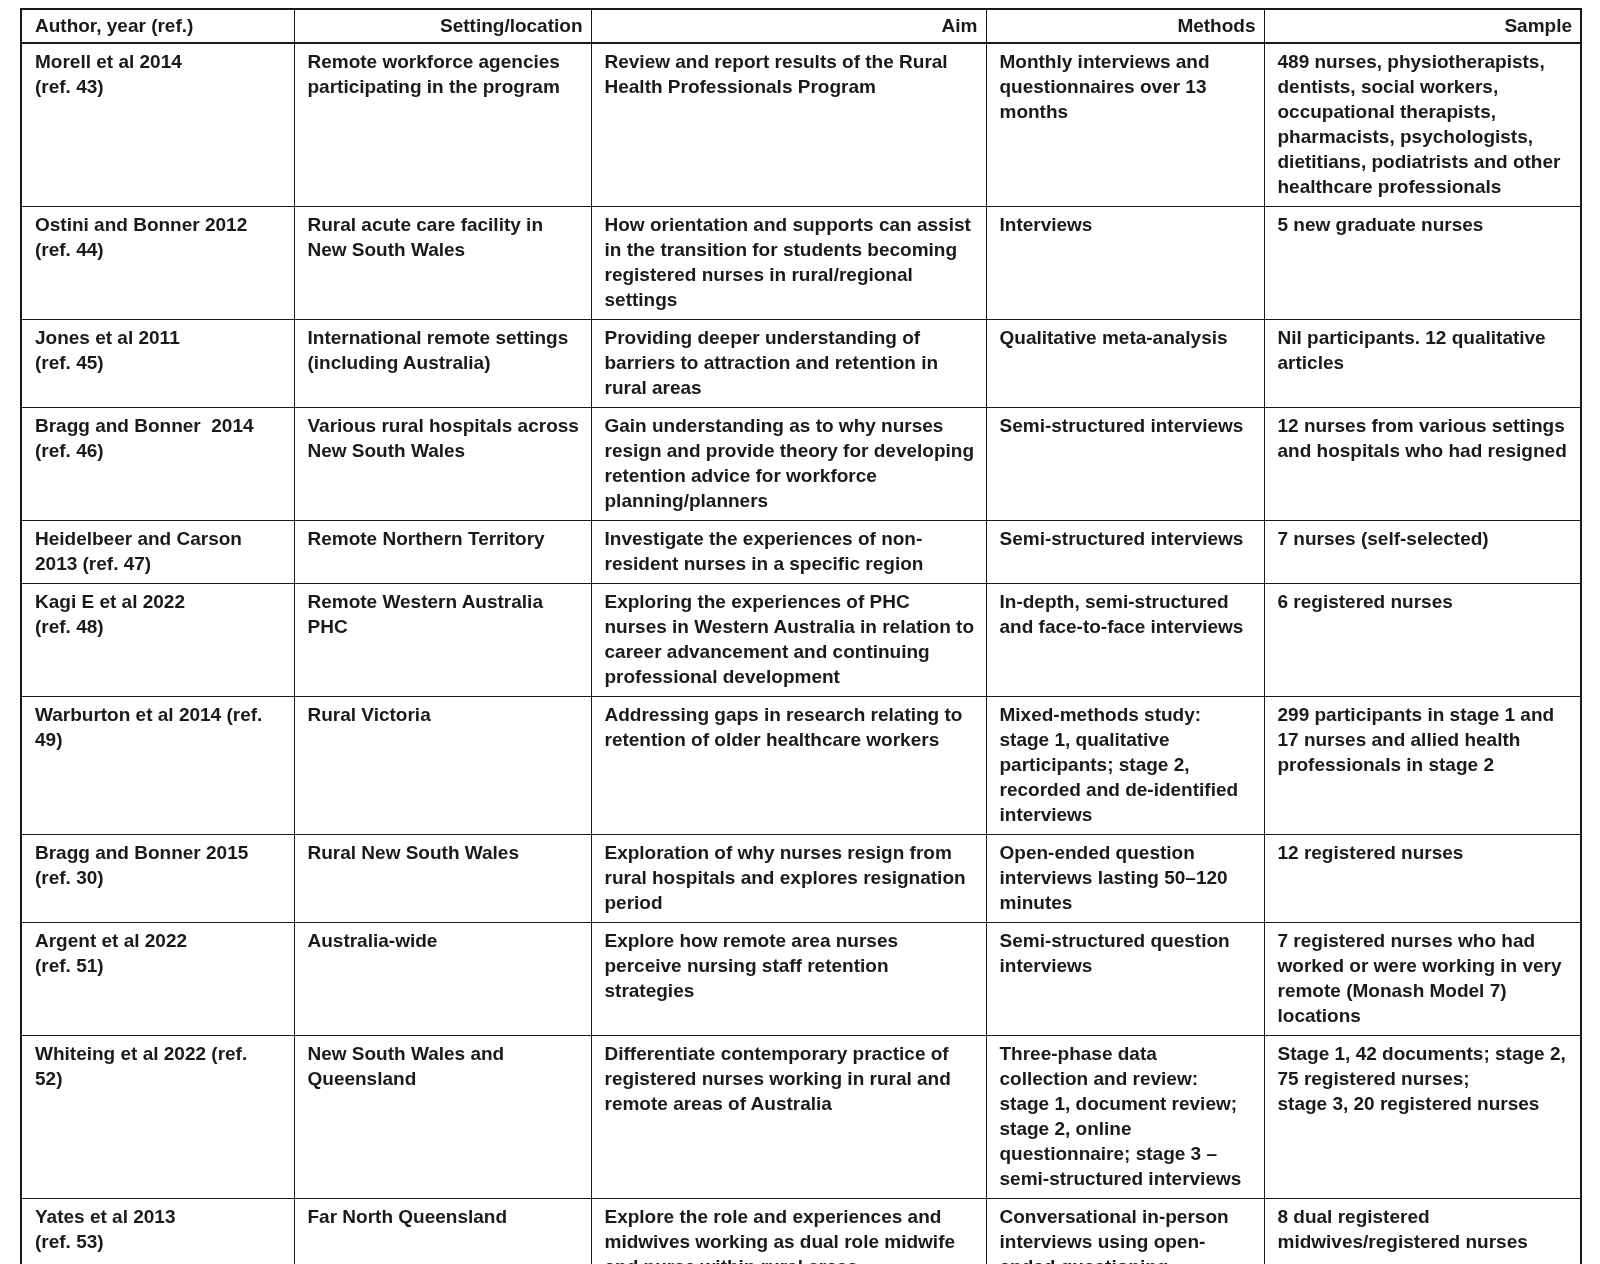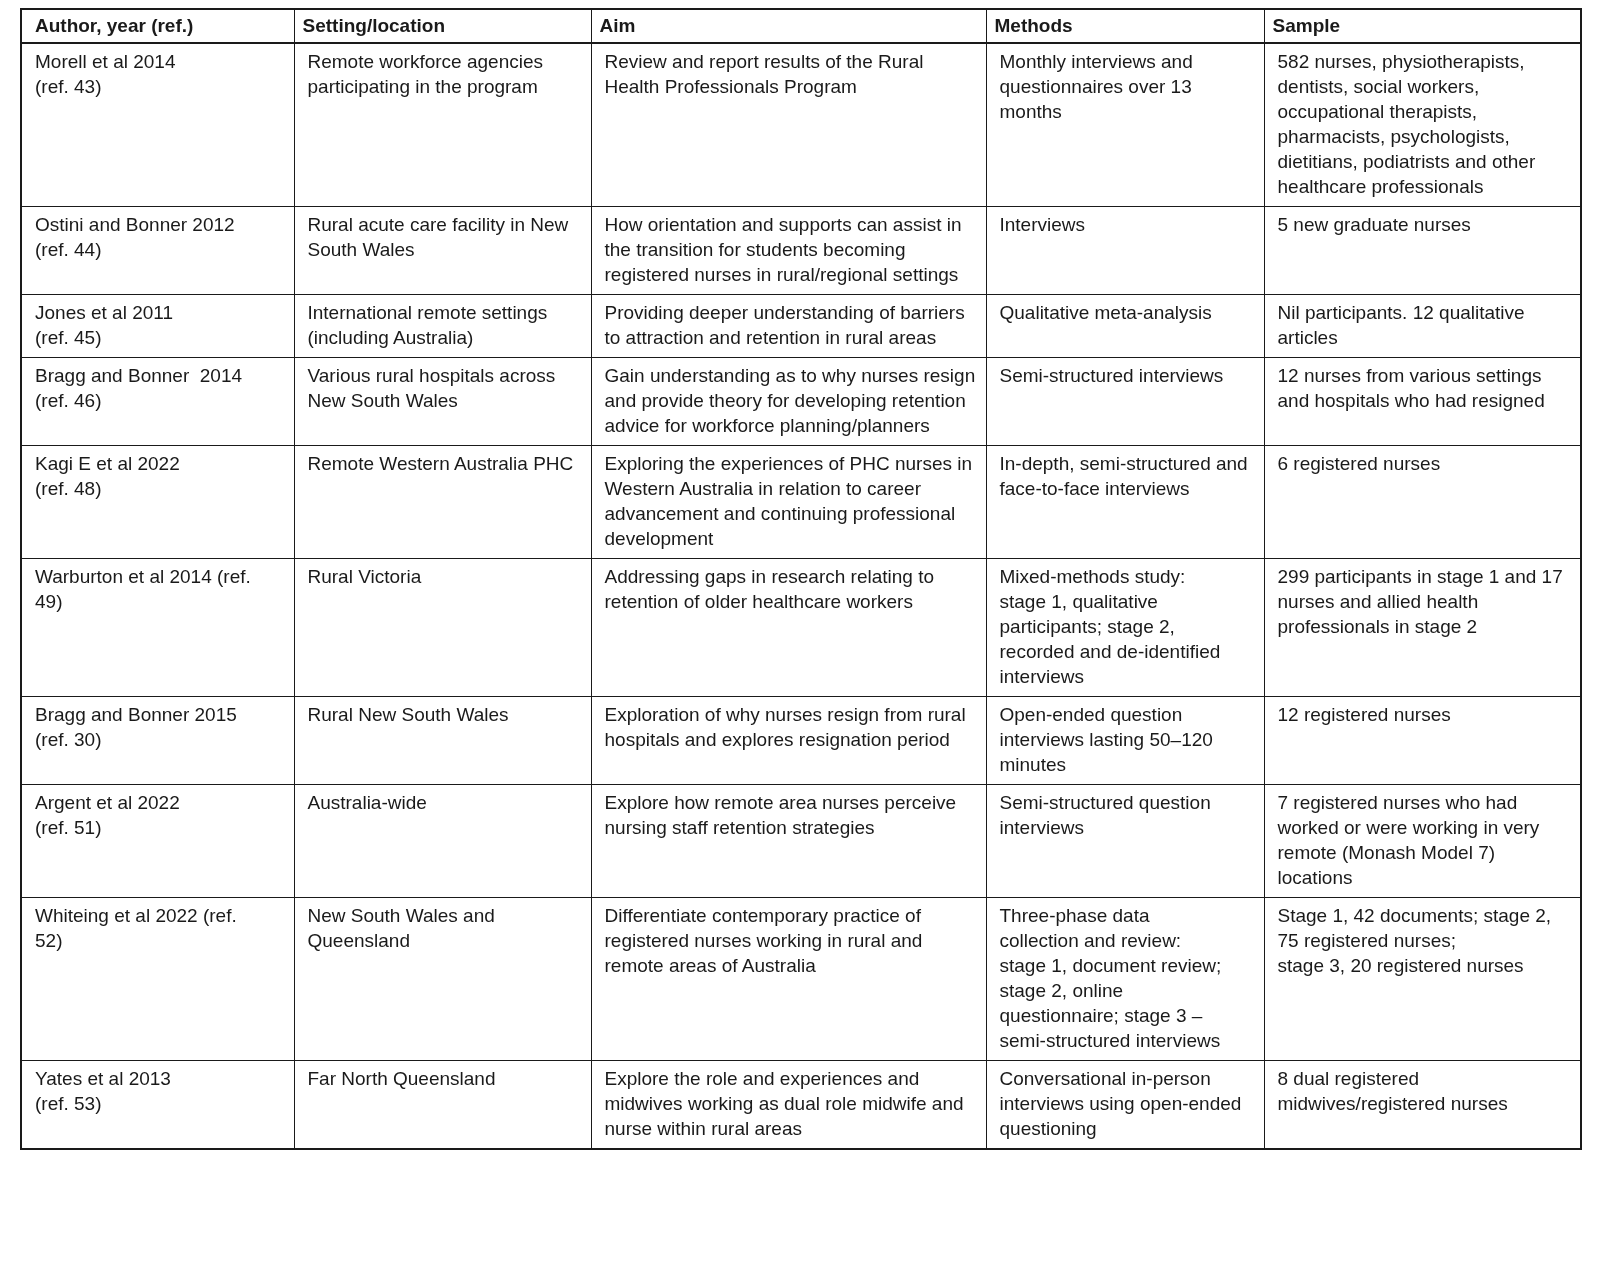--- a/index.html
+++ b/index.html
@@ -28,30 +28,31 @@
     border: 1px solid #1a1a1a;
     font-size: 19px;
     line-height: 25px;
     vertical-align: top;
     box-sizing: border-box;
     white-space: pre-wrap;
     overflow-wrap: break-word;
   }
   table.studies th {
     font-weight: bold;
-    text-align: left;
+    text-align: right;
     padding: 3px 8px 4px 8px;
     border-bottom: 2px solid #1a1a1a;
   }
   table.studies th.col-author {
     text-align: left;
     padding-left: 13px;
   }
   table.studies td {
     padding: 5px 10px 7px 13px;
+    font-weight: bold;
   }
 </style>
 </head>
 <body>
 
 <div class="page">
   <table class="studies">
     <colgroup>
       <col style="width:273px">
       <col style="width:297px">
@@ -68,21 +69,21 @@
         <th>Sample</th>
       </tr>
     </thead>
     <tbody>
       <tr>
         <td>Morell et al 2014
 (ref. 43)</td>
         <td>Remote workforce agencies participating in the program</td>
         <td>Review and report results of the Rural Health Professionals Program</td>
         <td>Monthly interviews and questionnaires over 13 months</td>
-        <td>582 nurses, physiotherapists, dentists, social workers, occupational therapists, pharmacists, psychologists, dietitians, podiatrists and other healthcare professionals</td>
+        <td>489 nurses, physiotherapists, dentists, social workers, occupational therapists, pharmacists, psychologists, dietitians, podiatrists and other healthcare professionals</td>
       </tr>
       <tr>
         <td>Ostini and Bonner 2012
 (ref. 44)</td>
         <td>Rural acute care facility in New South Wales</td>
         <td>How orientation and supports can assist in the transition for students becoming registered nurses in rural/regional settings</td>
         <td>Interviews</td>
         <td>5 new graduate nurses</td>
       </tr>
       <tr>
@@ -93,20 +94,28 @@
         <td>Qualitative meta-analysis</td>
         <td>Nil participants. 12 qualitative articles</td>
       </tr>
       <tr>
         <td>Bragg and Bonner  2014
 (ref. 46)</td>
         <td>Various rural hospitals across New South Wales</td>
         <td>Gain understanding as to why nurses resign and provide theory for developing retention advice for workforce planning/planners</td>
         <td>Semi-structured interviews</td>
         <td>12 nurses from various settings and hospitals who had resigned</td>
+      </tr>
+      <tr>
+        <td>Heidelbeer and Carson
+2013 (ref. 47)</td>
+        <td>Remote Northern Territory</td>
+        <td>Investigate the experiences of non-resident nurses in a specific region</td>
+        <td>Semi-structured interviews</td>
+        <td>7 nurses (self-selected)</td>
       </tr>
       <tr>
         <td>Kagi E et al 2022
 (ref. 48)</td>
         <td>Remote Western Australia PHC</td>
         <td>Exploring the experiences of PHC nurses in Western Australia in relation to career advancement and continuing professional development</td>
         <td>In-depth, semi-structured and face-to-face interviews</td>
         <td>6 registered nurses</td>
       </tr>
       <tr>

